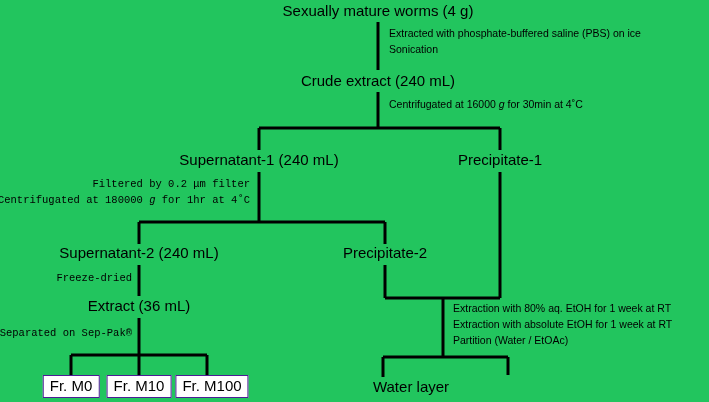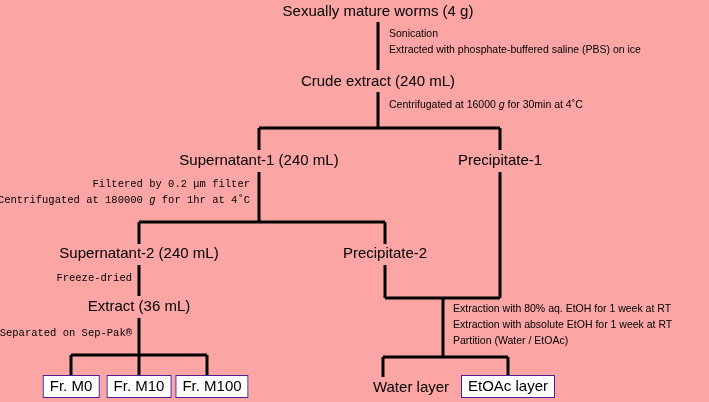--- a/index.html
+++ b/index.html
@@ -4,21 +4,21 @@
 <style>
   html, body {
     margin: 0;
     padding: 0;
     background: #ffffff;
   }
   #canvas {
     position: relative;
     width: 709px;
     height: 402px;
-    background: #fca5a5;
+    background: #22c55e;
     font-family: "Liberation Sans", sans-serif;
     color: #000000;
     overflow: hidden;
   }
   svg.lines {
     position: absolute;
     left: 0;
     top: 0;
     width: 709px;
     height: 402px;
@@ -130,27 +130,24 @@
   </div>
 
   <div class="node center boxed" style="left:212px; top:375px;">
     <span>Fr. M100</span>
   </div>
 
   <div class="node center" style="left:363px; top:378px;margin-left:48px;">
     <span>Water layer</span>
   </div>
 
-  <div class="node center boxed" style="left:508px; top:375px;">
-    <span>EtOAc layer</span>
-  </div>
 
   <div class="ann left-align" style="left:389px; top:25px;">
+    <div>Extracted with phosphate-buffered saline (PBS) on ice</div>
     <div>Sonication</div>
-    <div>Extracted with phosphate-buffered saline (PBS) on ice</div>
   </div>
 
   <div class="ann left-align" style="left:389px; top:96px;">
     <div><span>Centrifugated at 16000 </span><span class="it">g</span><span> for 30min at 4˚C</span></div>
   </div>
 
   <div class="ann right-align" style="left:250px; top:176px;">
     <div>Filtered by 0.2 μm filter</div>
     <div><span>Centrifugated at 180000 </span><span class="it">g</span><span> for 1hr at 4˚C</span></div>
   </div>

